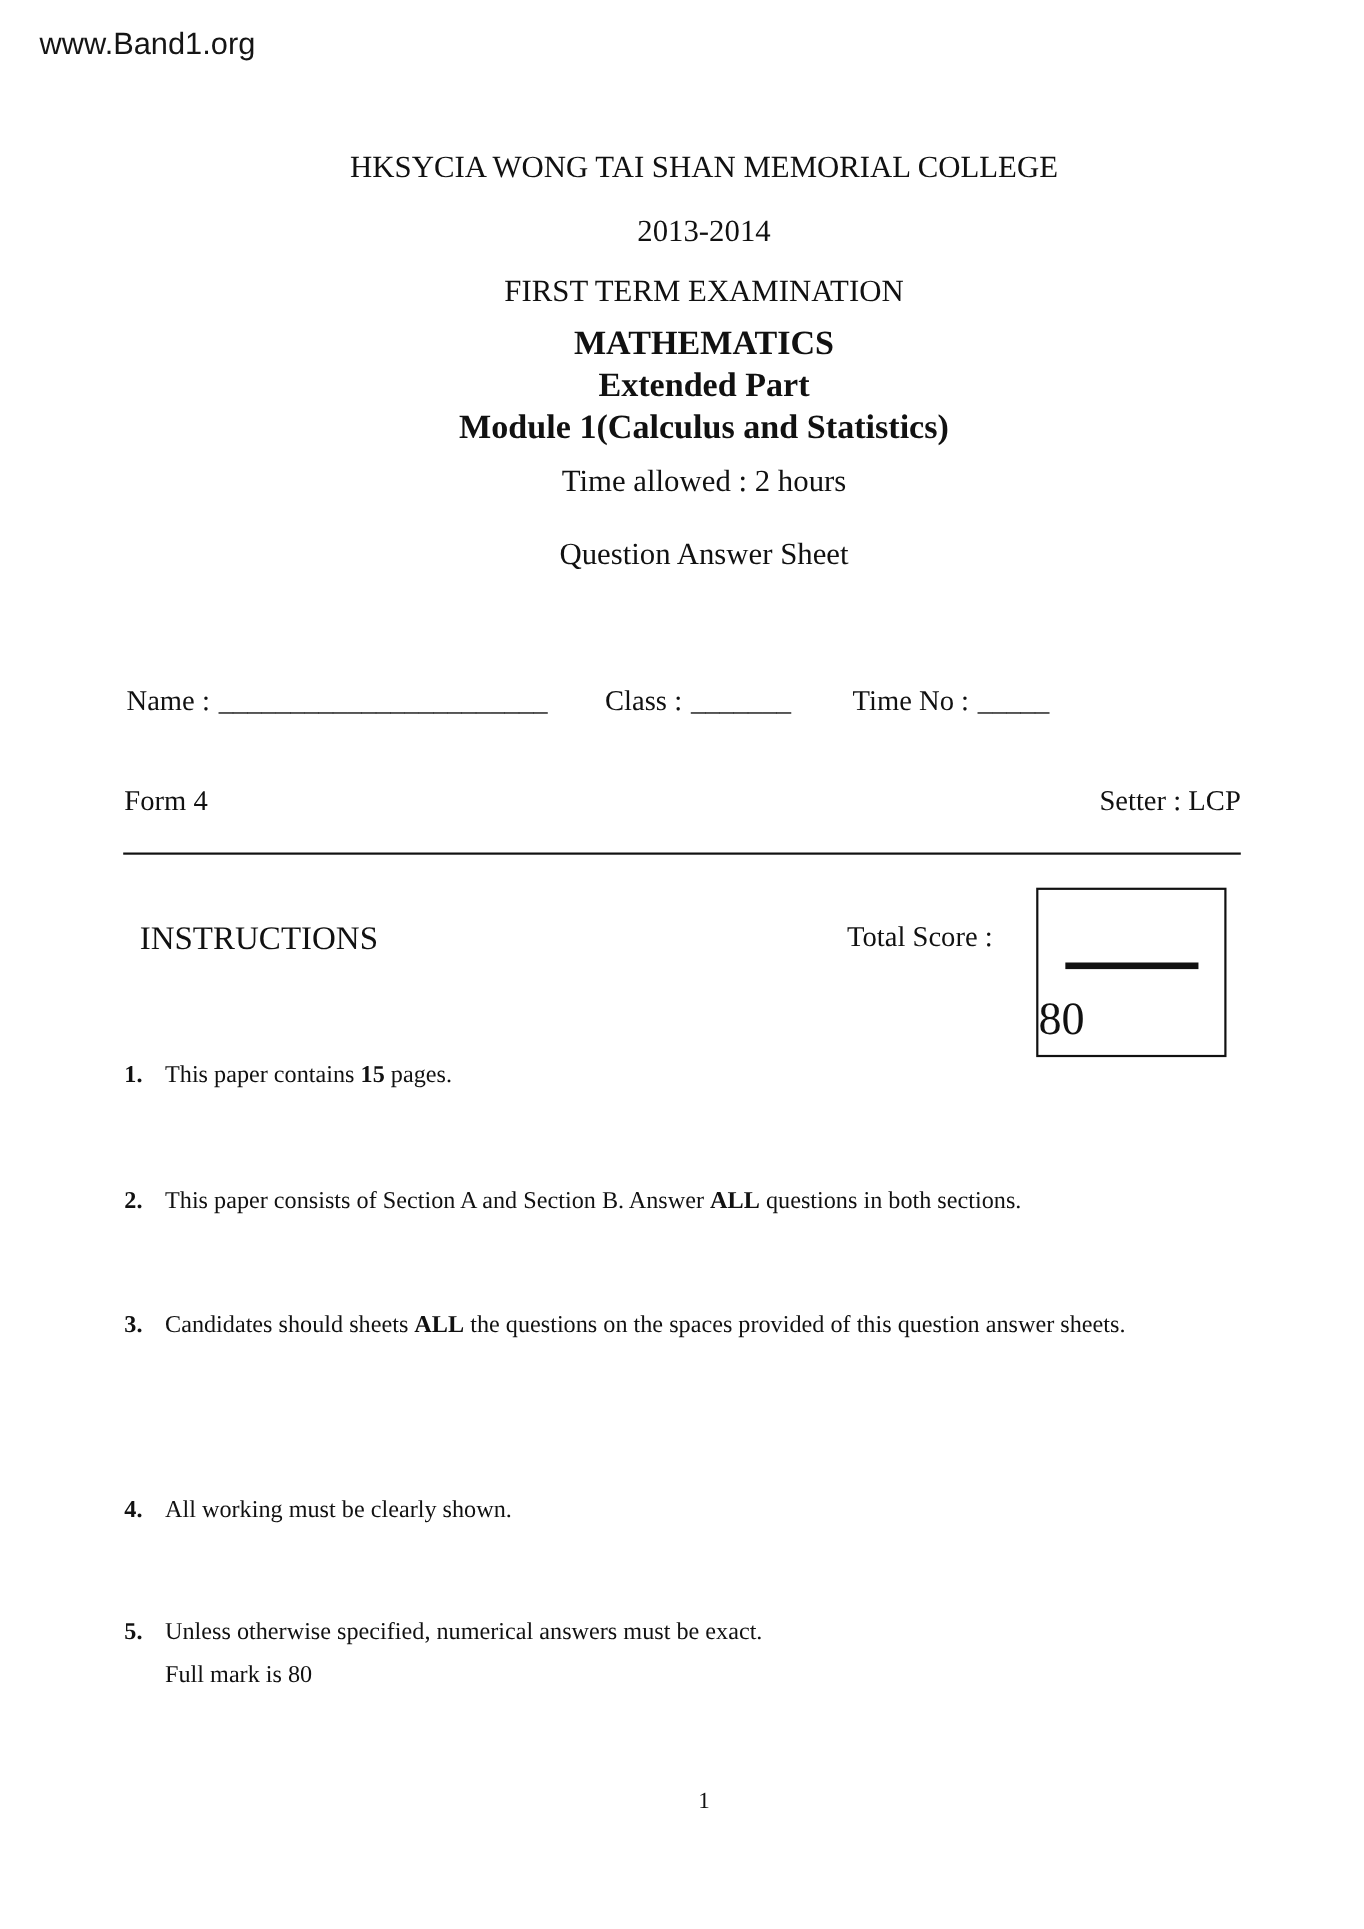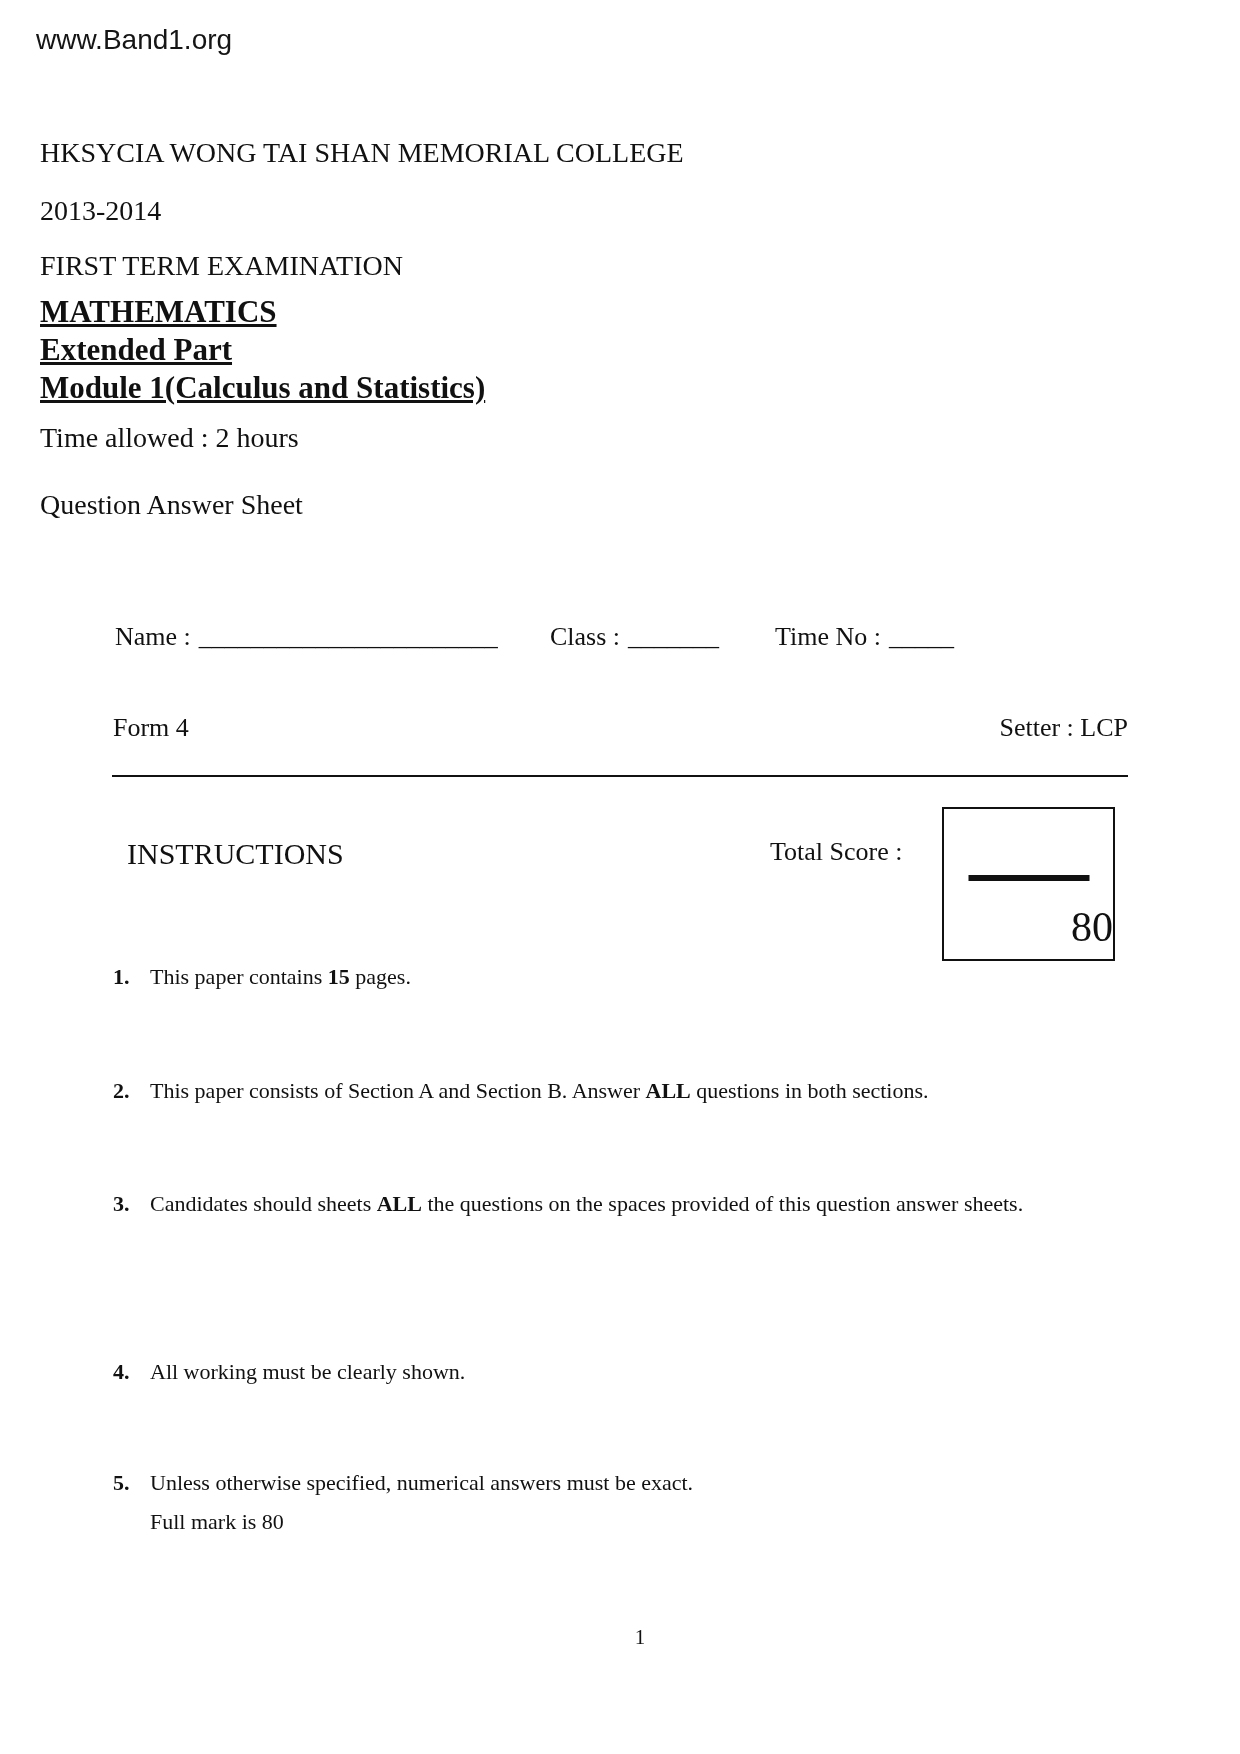--- a/index.html
+++ b/index.html
@@ -15,25 +15,25 @@
   }
   .abs { position: absolute; }
 
   .watermark {
     left: 36px; top: 24px;
     font-family: "Liberation Sans", "DejaVu Sans", sans-serif;
     font-size: 28px;
     color: #151515;
   }
 
-  .centerline { left: 40px; right: 0; }
+  .centerline { left: 40px; right: 0; text-align: center; }
   .h-school { top: 137px; font-size: 28px; }
   .h-year   { top: 195px; font-size: 28px; }
   .h-exam   { top: 250px; font-size: 28px; }
-  .h-titleblock { top: 293px; font-size: 31px; font-weight: bold; line-height: 38px; text-decoration: underline; }
+  .h-titleblock { top: 293px; font-size: 31px; font-weight: bold; line-height: 38px; }
   .h-time   { top: 422px; font-size: 28px; }
   .h-sheet  { top: 489px; font-size: 28px; }
 
   .field-row { top: 622px; font-size: 26px; }
   .f-name   { left: 115px; text-align: right; }
   .f-class  { left: 550px; }
   .f-classno{ left: 775px; }
   .field-label { margin-right: 8px; }
 
   .form-row { top: 713px; font-size: 26px; text-align: center; }
@@ -51,21 +51,21 @@
   .score-box {
     left: 942px; top: 807px; width: 169px; height: 150px;
     border: 2px solid #111111; background: #ffffff;
   }
   .score-line {
     position: absolute; left: 50%; transform: translateX(-50%);
     top: 66px; width: 121px; height: 6px; background: #111111;
   }
   .score-max {
     position: absolute; left: 0; right: 0; top: 94px;
-    text-align: right; font-size: 42px;
+    text-align: left; font-size: 42px;
   }
 
   .inst-item { left: 113px; width: 1015px; font-size: 22px; line-height: 57px; }
   .inst-num  { position: absolute; left: 0; top: 0; font-weight: bold; }
   .inst-text { margin-left: 37px; }
   .inst-justify .inst-text { text-align: justify; }
   .i1 { top: 948px; }
   .i2 { top: 1062px; }
   .i3 { top: 1175px; }
   .i4 { top: 1343px; }

